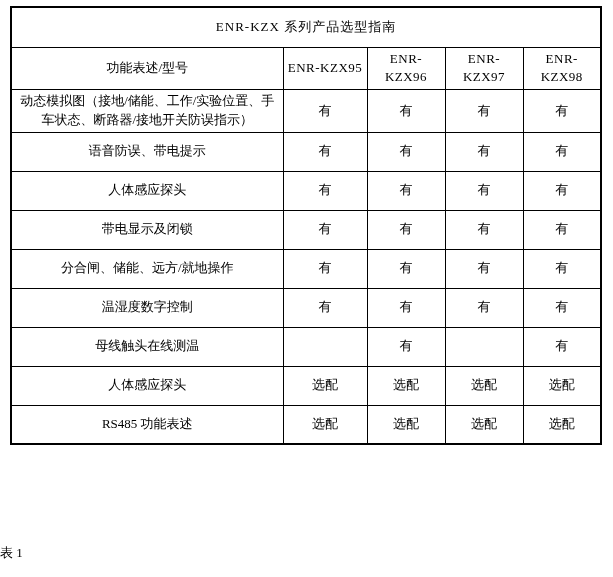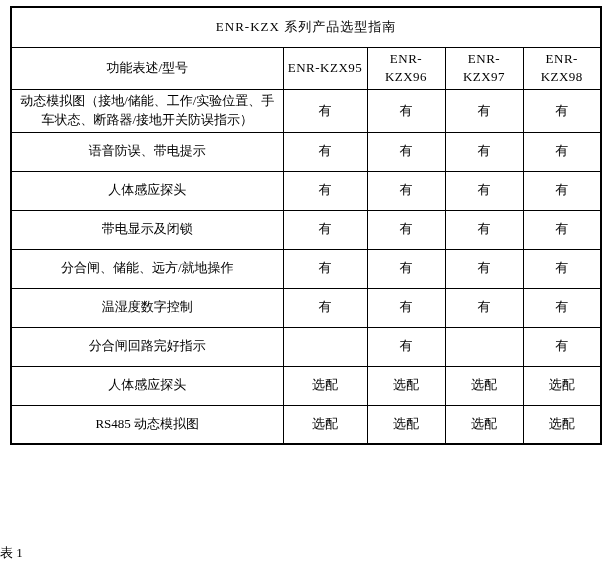--- a/index.html
+++ b/index.html
@@ -127,35 +127,35 @@
           <td class="value-cell">有</td>
         </tr>
         <tr>
           <td class="feature-cell">温湿度数字控制</td>
           <td class="value-cell">有</td>
           <td class="value-cell">有</td>
           <td class="value-cell">有</td>
           <td class="value-cell">有</td>
         </tr>
         <tr>
-          <td class="feature-cell">分合闸回路完好指示</td>
+          <td class="feature-cell">母线触头在线测温</td>
           <td class="value-cell"></td>
           <td class="value-cell">有</td>
           <td class="value-cell"></td>
           <td class="value-cell">有</td>
         </tr>
         <tr>
           <td class="feature-cell">人体感应探头</td>
           <td class="value-cell">选配</td>
           <td class="value-cell">选配</td>
           <td class="value-cell">选配</td>
           <td class="value-cell">选配</td>
         </tr>
         <tr>
-          <td class="feature-cell">RS485 动态模拟图</td>
+          <td class="feature-cell">RS485 功能表述</td>
           <td class="value-cell">选配</td>
           <td class="value-cell">选配</td>
           <td class="value-cell">选配</td>
           <td class="value-cell">选配</td>
         </tr>
       </tbody>
   </table>
 
   <div class="caption">表 1</div>
 

